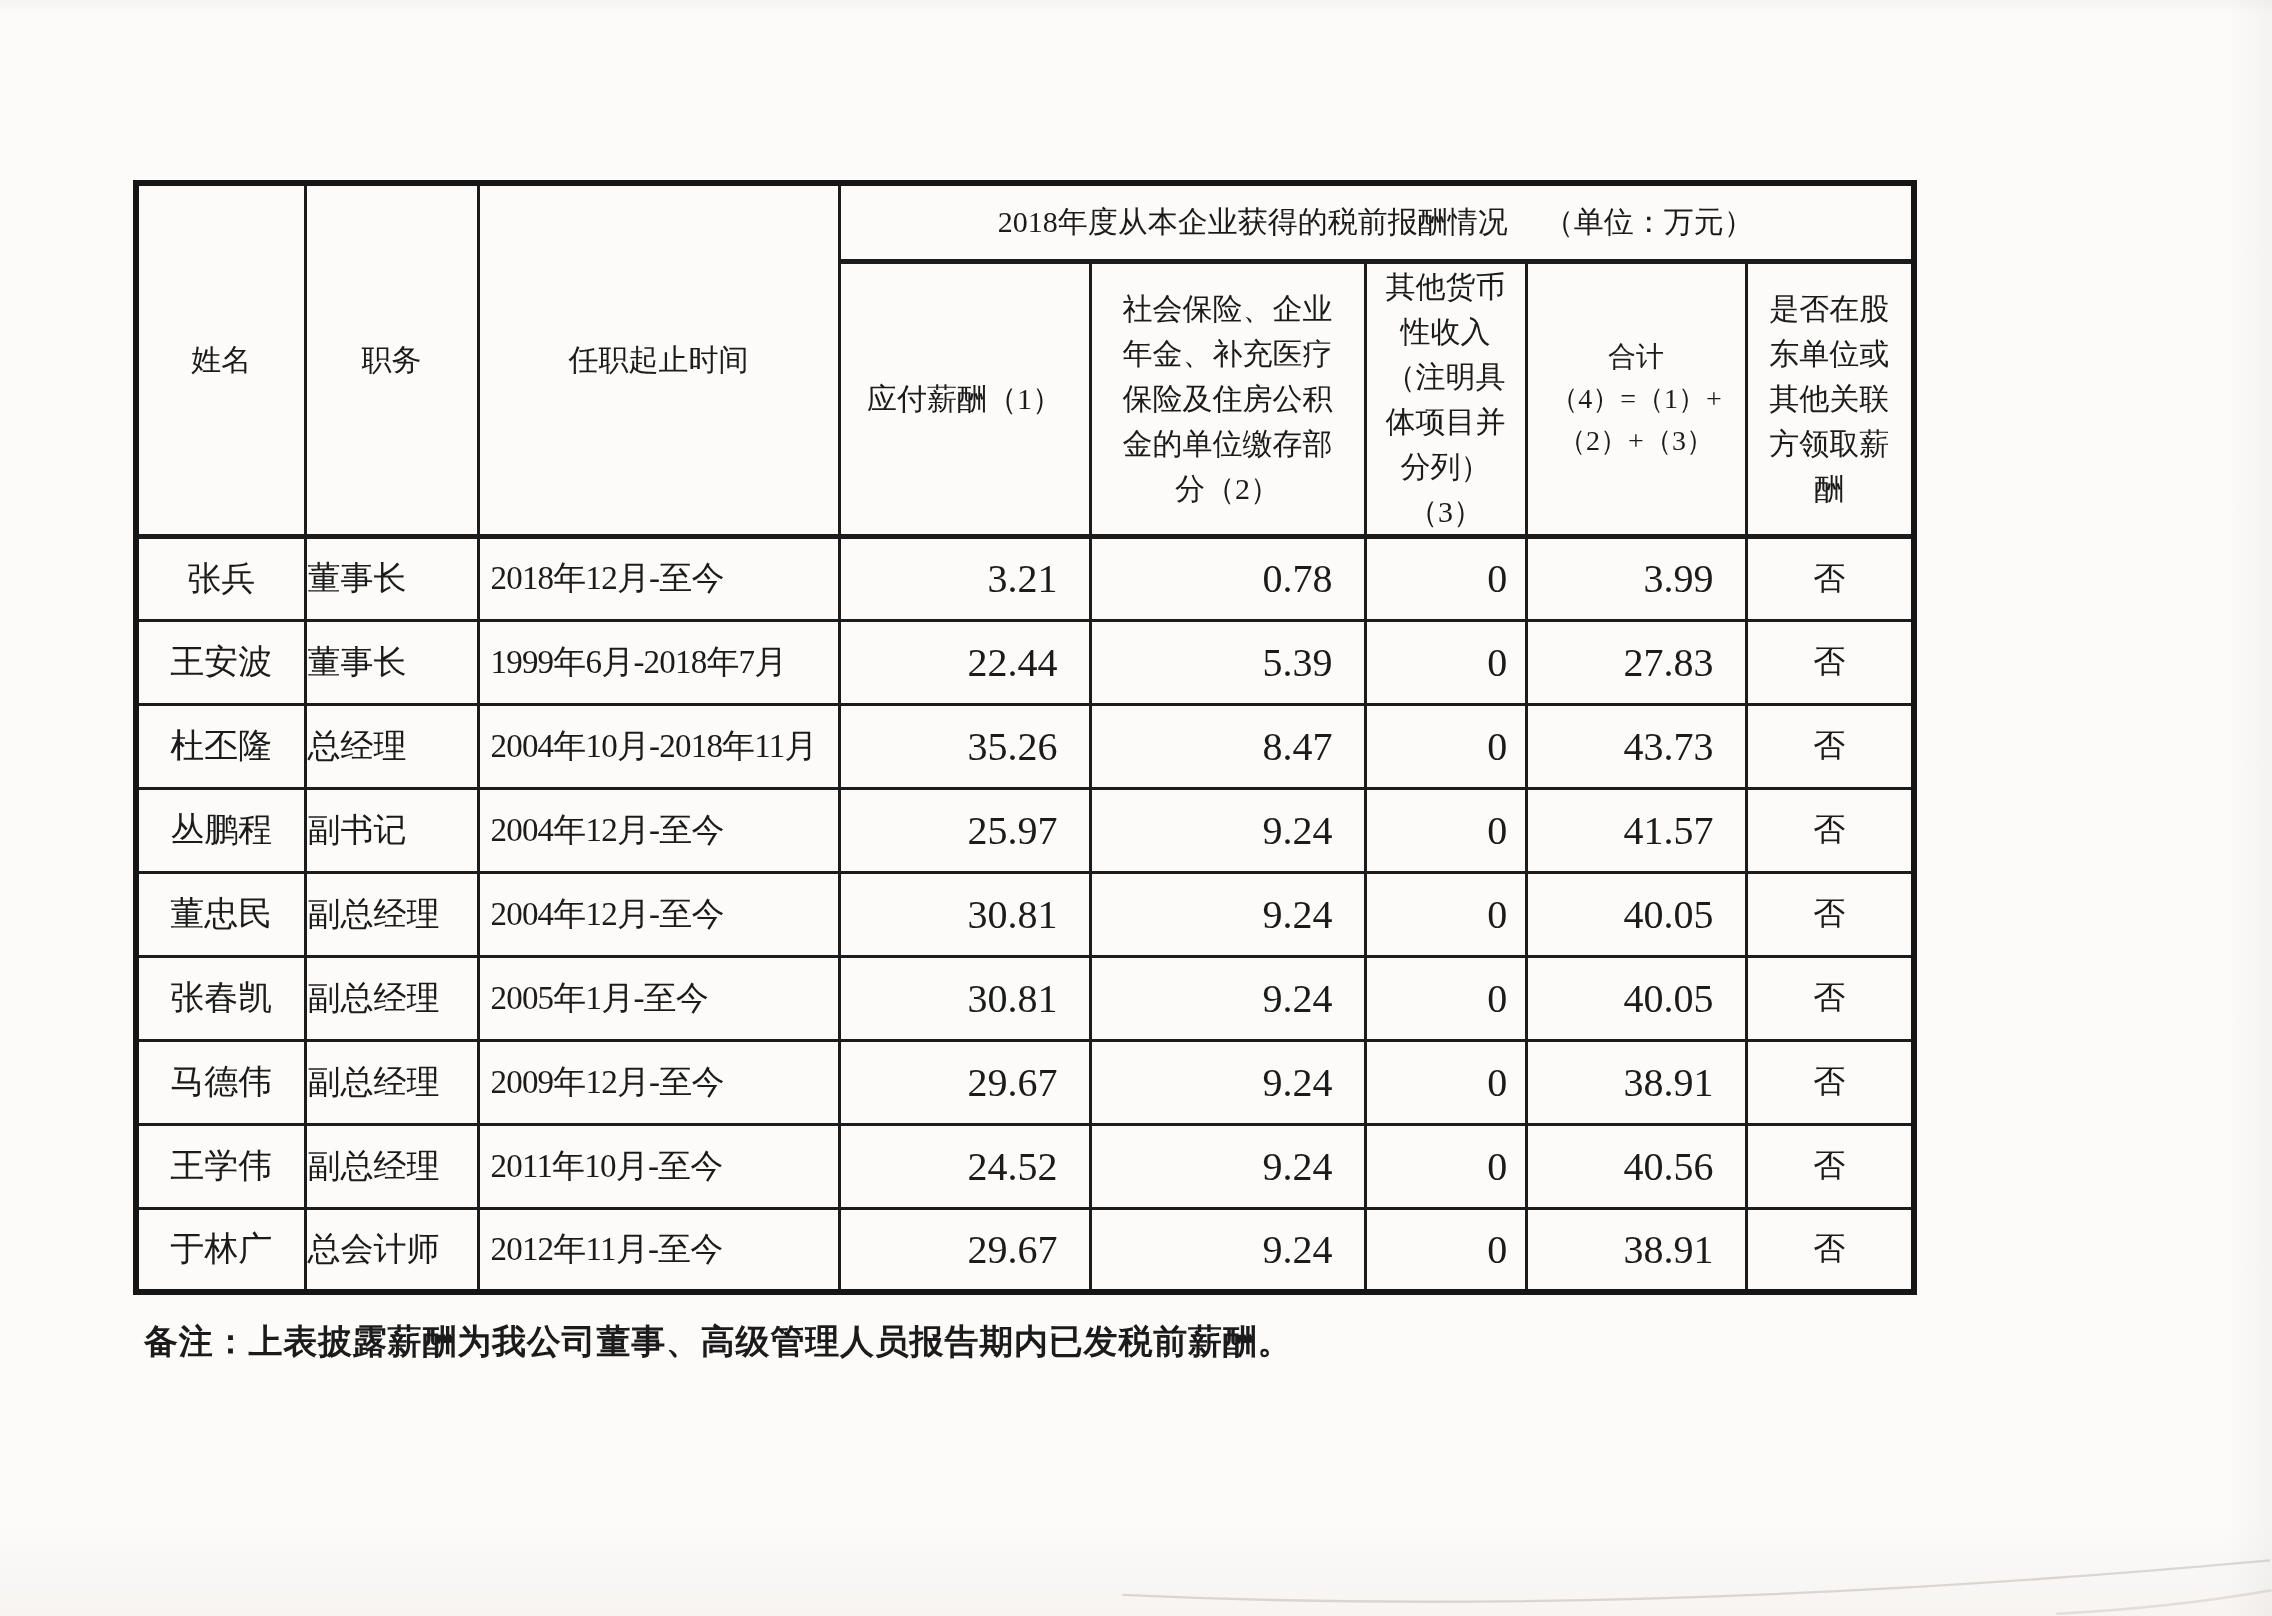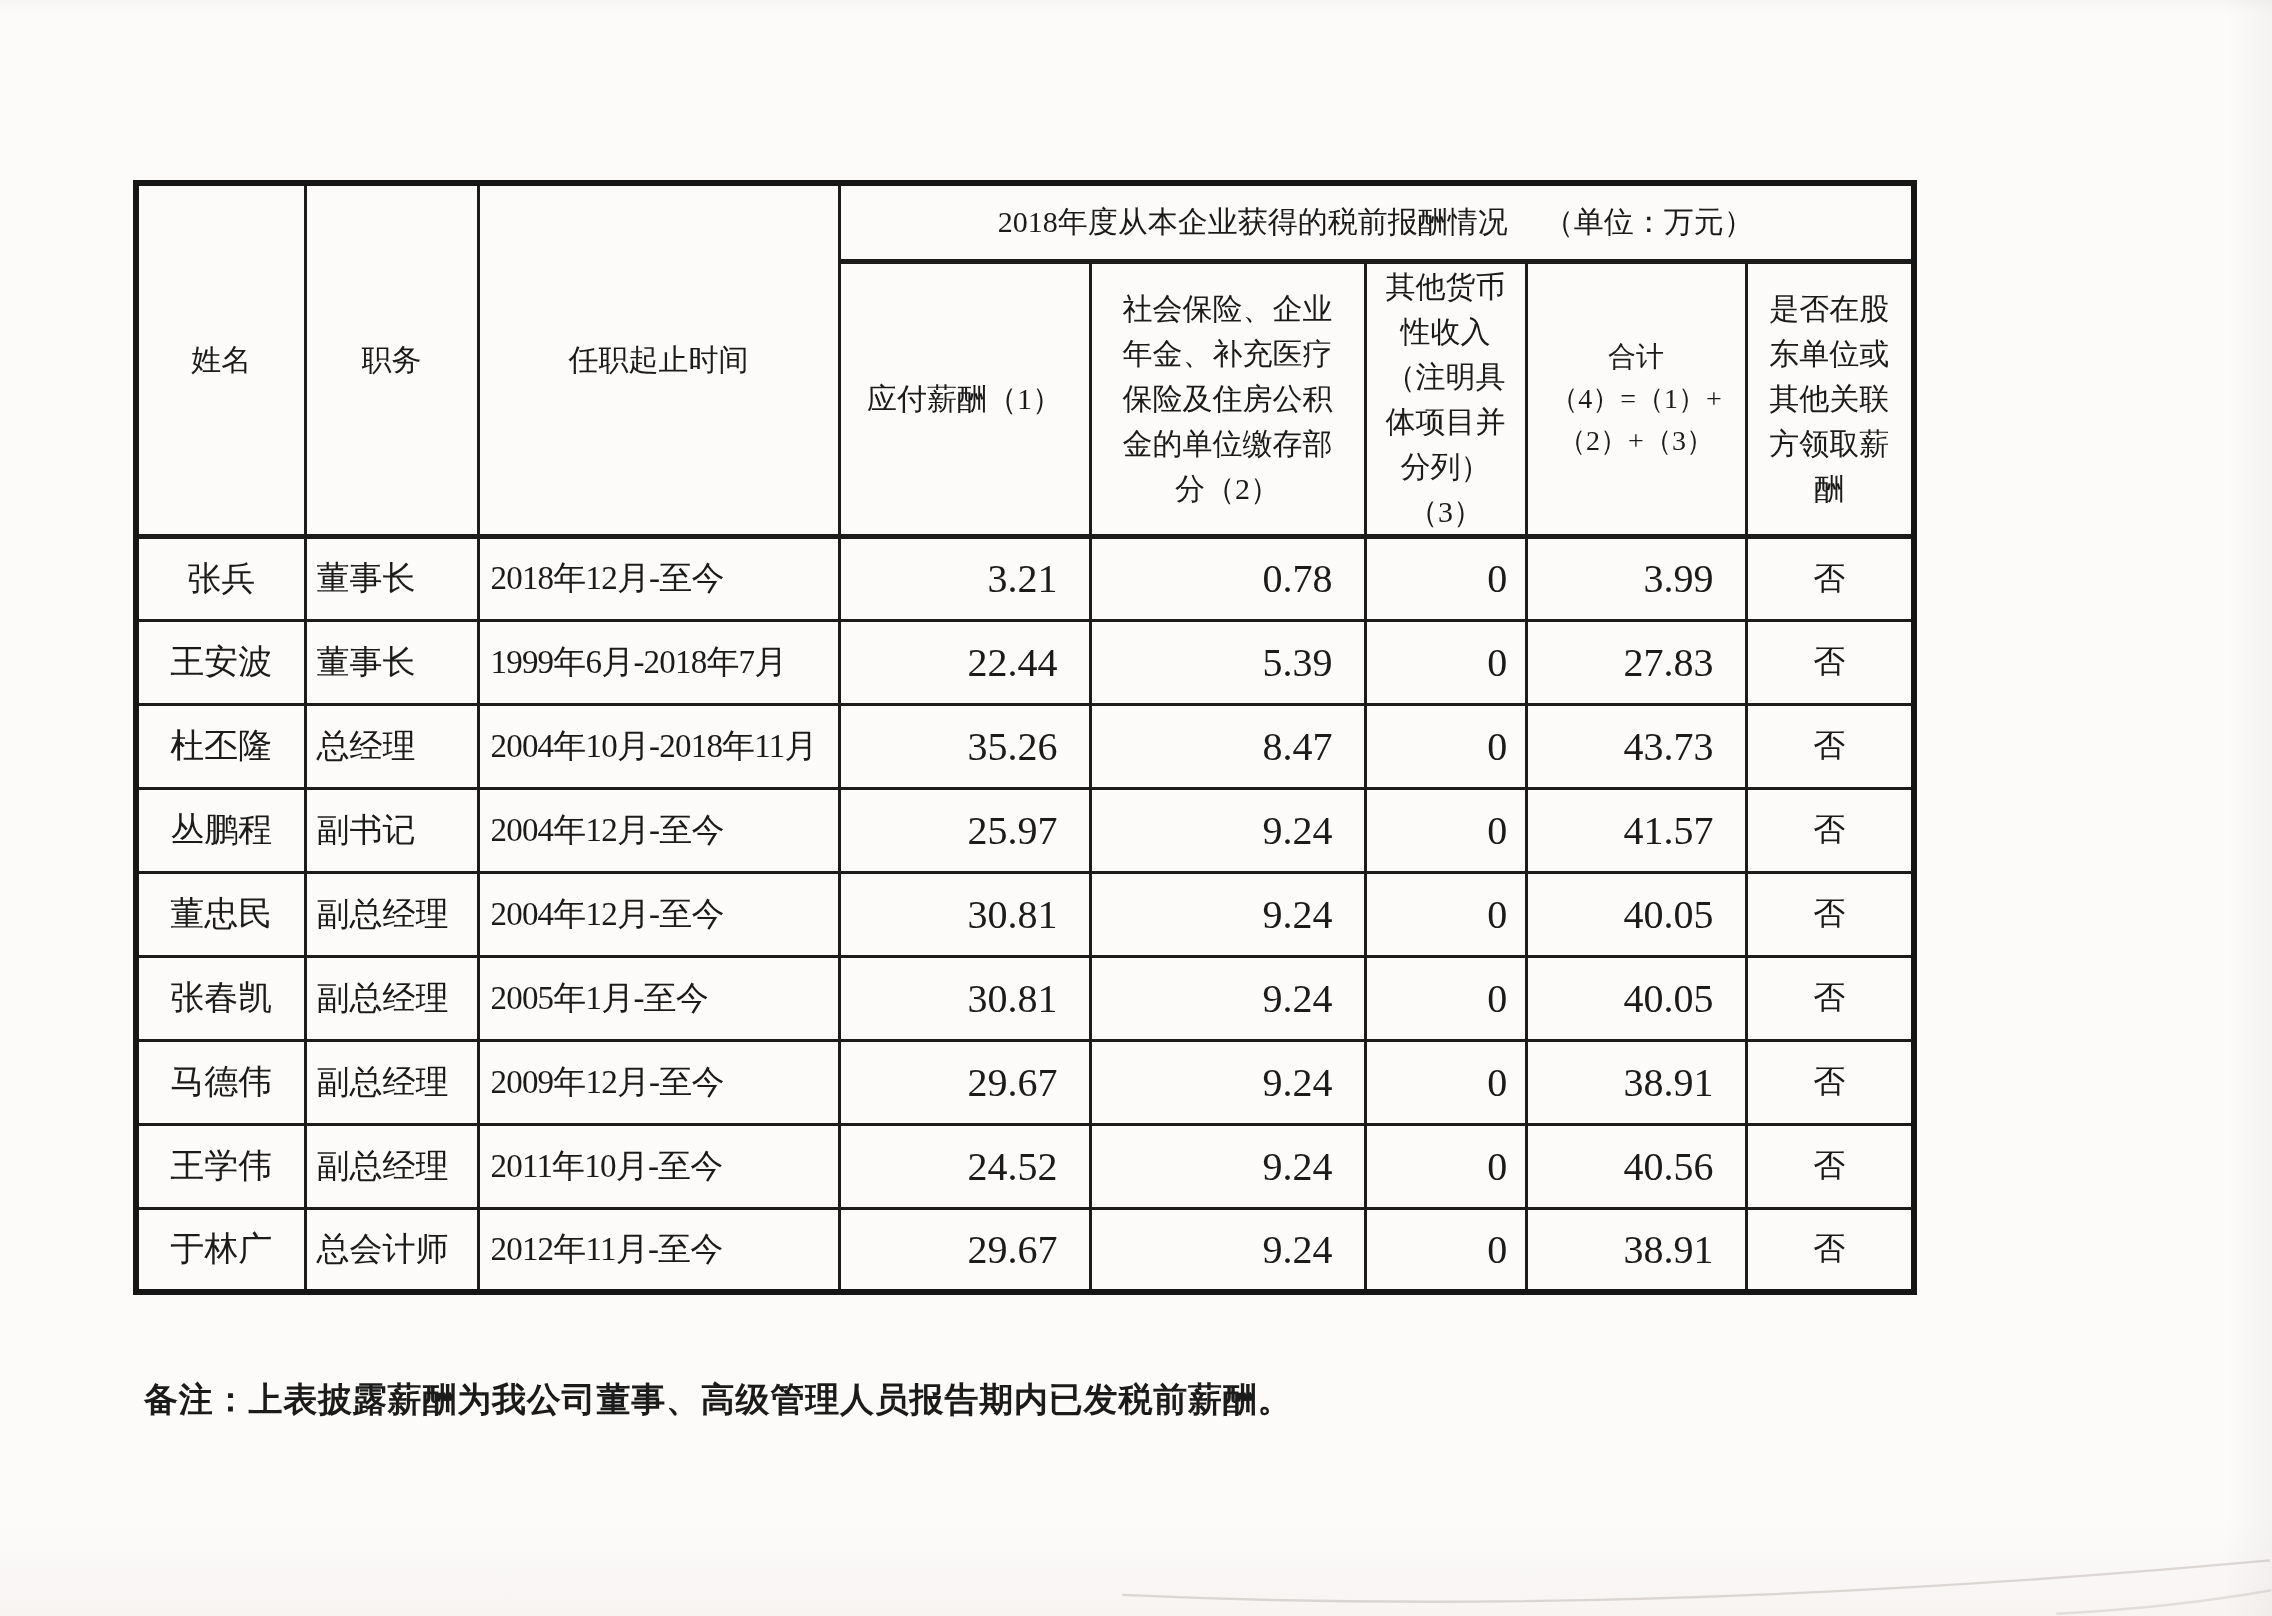--- a/index.html
+++ b/index.html
@@ -45,29 +45,29 @@
   tr.hrow1 { height: 78px; }
   tr.hrow2 { height: 257px; }
   tbody tr { height: 84px; }
 
   .th { font-size: 30px; text-align: center; white-space: pre-line; line-height: 1.5; }
   .th-group { font-size: 30px; text-align: center; white-space: nowrap; }
   .th-group .unit { margin-left: 36px; }
   .th-total { font-size: 28px; }
 
   td.td-name  { text-align: center; font-size: 34px; }
-  td.td-pos   { text-align: left; padding-left: 10px; font-size: 33px; }
+  td.td-pos   { text-align: left; padding-left: 1px; font-size: 33px; }
   td.td-term  { text-align: left; padding-left: 11px; font-size: 33px; letter-spacing: -0.8px; }
   td.td-num   { text-align: right; padding-right: 31px; font-size: 40px; }
   td.td-zero  { padding-right: 17.3px; }
   td.td-rel   { text-align: center; font-size: 32px; }
 
   .doc-note {
     position: absolute;
-    left: 144px; top: 1377px;
+    left: 144px; top: 1319px;
     font-size: 34px;
     font-weight: bold;
     letter-spacing: 0.8px;
     white-space: nowrap;
   }
 
   .artifacts { position: absolute; inset: 0; pointer-events: none; }
 </style>
 </head>
 <body>

